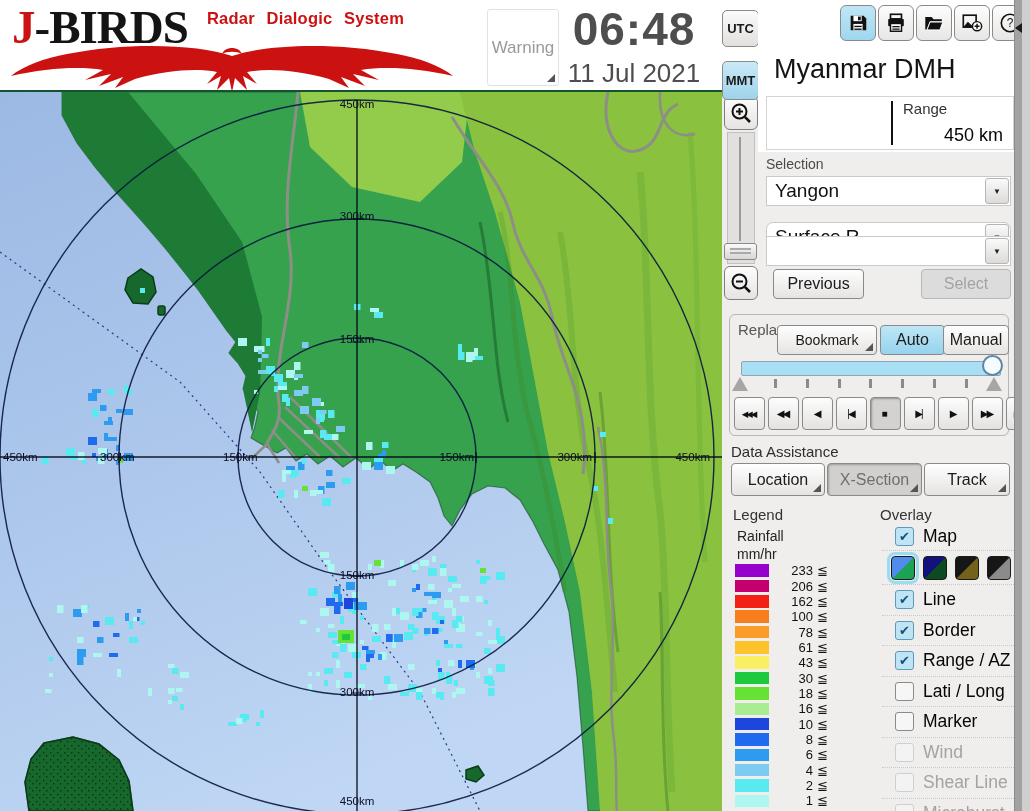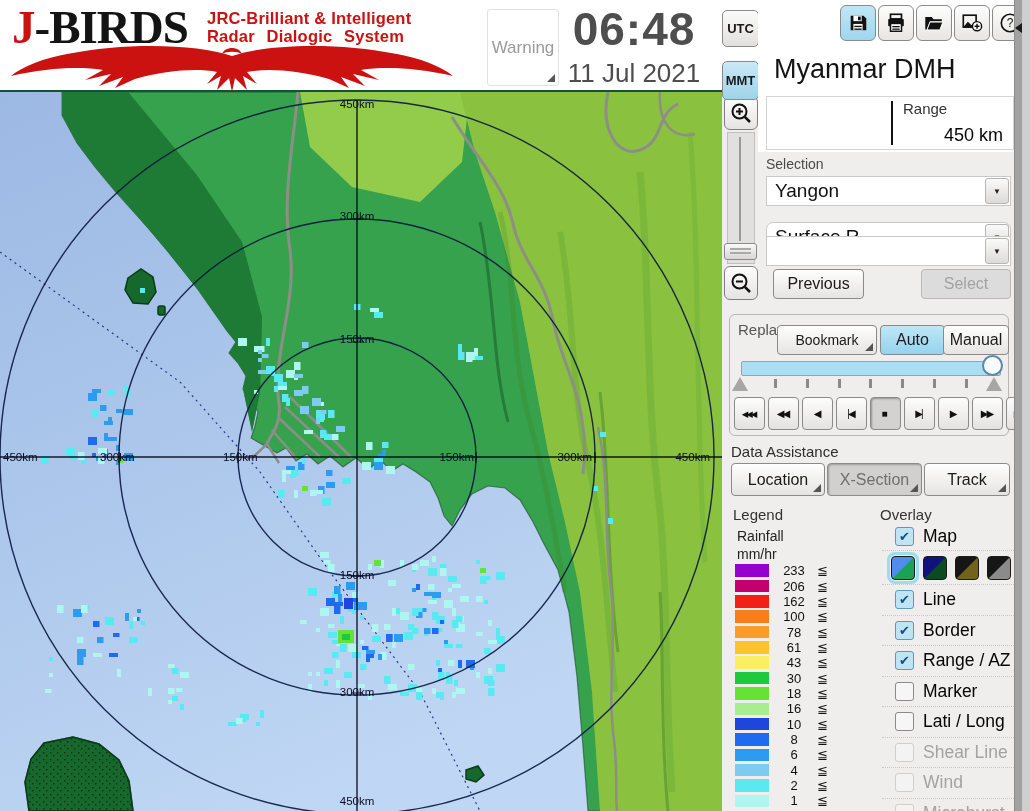--- a/index.html
+++ b/index.html
@@ -71,21 +71,21 @@
   #loc-btn{left:731px;top:463px;width:92px;height:31px;}
   #xsec-btn{left:827px;top:463px;width:93px;height:31px;}
   #track-btn{left:924px;top:463px;width:84px;height:31px;}
   #legend-label{left:733px;top:506px;font-size:15px;color:#333;}
   #overlay-label{left:880px;top:506px;font-size:15px;color:#333;}
   #legend-title1{position:absolute;left:737px;top:528px;font-size:14px;color:#222;}
   #legend-title2{position:absolute;left:737px;top:546px;font-size:14px;color:#222;}
   #legend-rows{position:absolute;left:735px;top:563px;width:110px;}
   .lg-row{display:flex;align-items:center;height:15.35px;}
   .lg-sw{width:34px;height:12.5px;margin-right:6px;}
-  .lg-val{width:38px;text-align:center;font-size:13px;color:#111;}
+  .lg-val{width:38px;text-align:right;font-size:13px;color:#111;}
   .lg-suf{font-size:13px;color:#111;margin-left:4px;}
   #overlay-col{position:absolute;left:882px;top:522px;width:132px;}
   .ov-row{display:flex;align-items:center;height:29.5px;border-top:1px dotted #c8c8c8;}
   .ov-row.first{border-top:none;height:28px;}
   .cb{width:17px;height:17px;margin-left:13px;margin-right:9px;border:1px solid #8a8a8a;border-radius:3px;background:#f6f6f6;
       display:flex;align-items:center;justify-content:center;font-size:13px;color:#15517e;}
   .cb.on{background:#bfe4f4;border-color:#5e98bb;}
   .cb.on:after{content:"✔";}
   .cb.dis{border-color:#cfcfcf;background:#f3f3f3;}
   .ov-lab{font-size:17.5px;color:#050505;}
@@ -519,21 +519,20 @@
         <path d="M15.8 15.8 L21 21" stroke="#111" stroke-width="2.6"></path>
         <path d="M7 10.5h7" stroke="#111" stroke-width="2"></path>
       </svg>
   </div>
 
   <div id="topbar">
     <div id="logo-text">
       <span class="j">J</span><span class="birds">-BIRDS</span>
     </div>
     <div id="tagline">
-      <div>JRC-Brilliant &amp; Intelligent</div>
       <div class="l2">Radar Dialogic System</div>
     </div>
     <svg id="eagle" width="452" height="52" viewBox="0 0 452 52">
       <path fill="#cc1111" d="M226,16 C191,4 121,2 61,14 C39,18 17,26 5,36 C41,28 73,26 97,30 L79,40 L105,34 L93,46 L117,37 L109,48 L129,39
         C161,30 191,28 211,32 L201,44 L215,36 L211,50 L223,38 L226,52 L229,38 L241,50 L237,36 L251,44 L241,32
         C261,28 291,30 323,39 L343,48 L335,37 L359,46 L347,34 L373,40 L355,30 C379,26 411,28 447,36 C435,26 413,18 391,14 C331,2 261,4 226,16 Z"></path>
       <path fill="#cc1111" d="M216,14 C219,6 233,6 236,14 C231,11 221,11 216,14 Z"></path>
     </svg>
     <div id="warning-btn" class="panelbtn corner">
       <span>Warning</span>
@@ -758,36 +757,36 @@
       <div class="ov-row">
         <div class="cb on"></div>
         <span class="ov-lab">Border</span>
       </div>
       <div class="ov-row">
         <div class="cb on"></div>
         <span class="ov-lab">Range / AZ</span>
       </div>
       <div class="ov-row">
         <div class="cb"></div>
-        <span class="ov-lab">Marker</span>
+        <span class="ov-lab">Lati / Long</span>
       </div>
       <div class="ov-row">
         <div class="cb"></div>
-        <span class="ov-lab">Lati / Long</span>
+        <span class="ov-lab">Marker</span>
+      </div>
+      <div class="ov-row">
+        <div class="cb dis"></div>
+        <span class="ov-lab dis">Wind</span>
       </div>
       <div class="ov-row">
         <div class="cb dis"></div>
         <span class="ov-lab dis">Shear Line</span>
       </div>
       <div class="ov-row">
         <div class="cb dis"></div>
-        <span class="ov-lab dis">Wind</span>
-      </div>
-      <div class="ov-row">
-        <div class="cb dis"></div>
         <span class="ov-lab dis">Microburst</span>
       </div>
     </div>
 
   <div id="strip-dark"></div>
   <div id="strip-light"></div>
   <div id="collapse-arrow"></div>
 
 </div>
 

